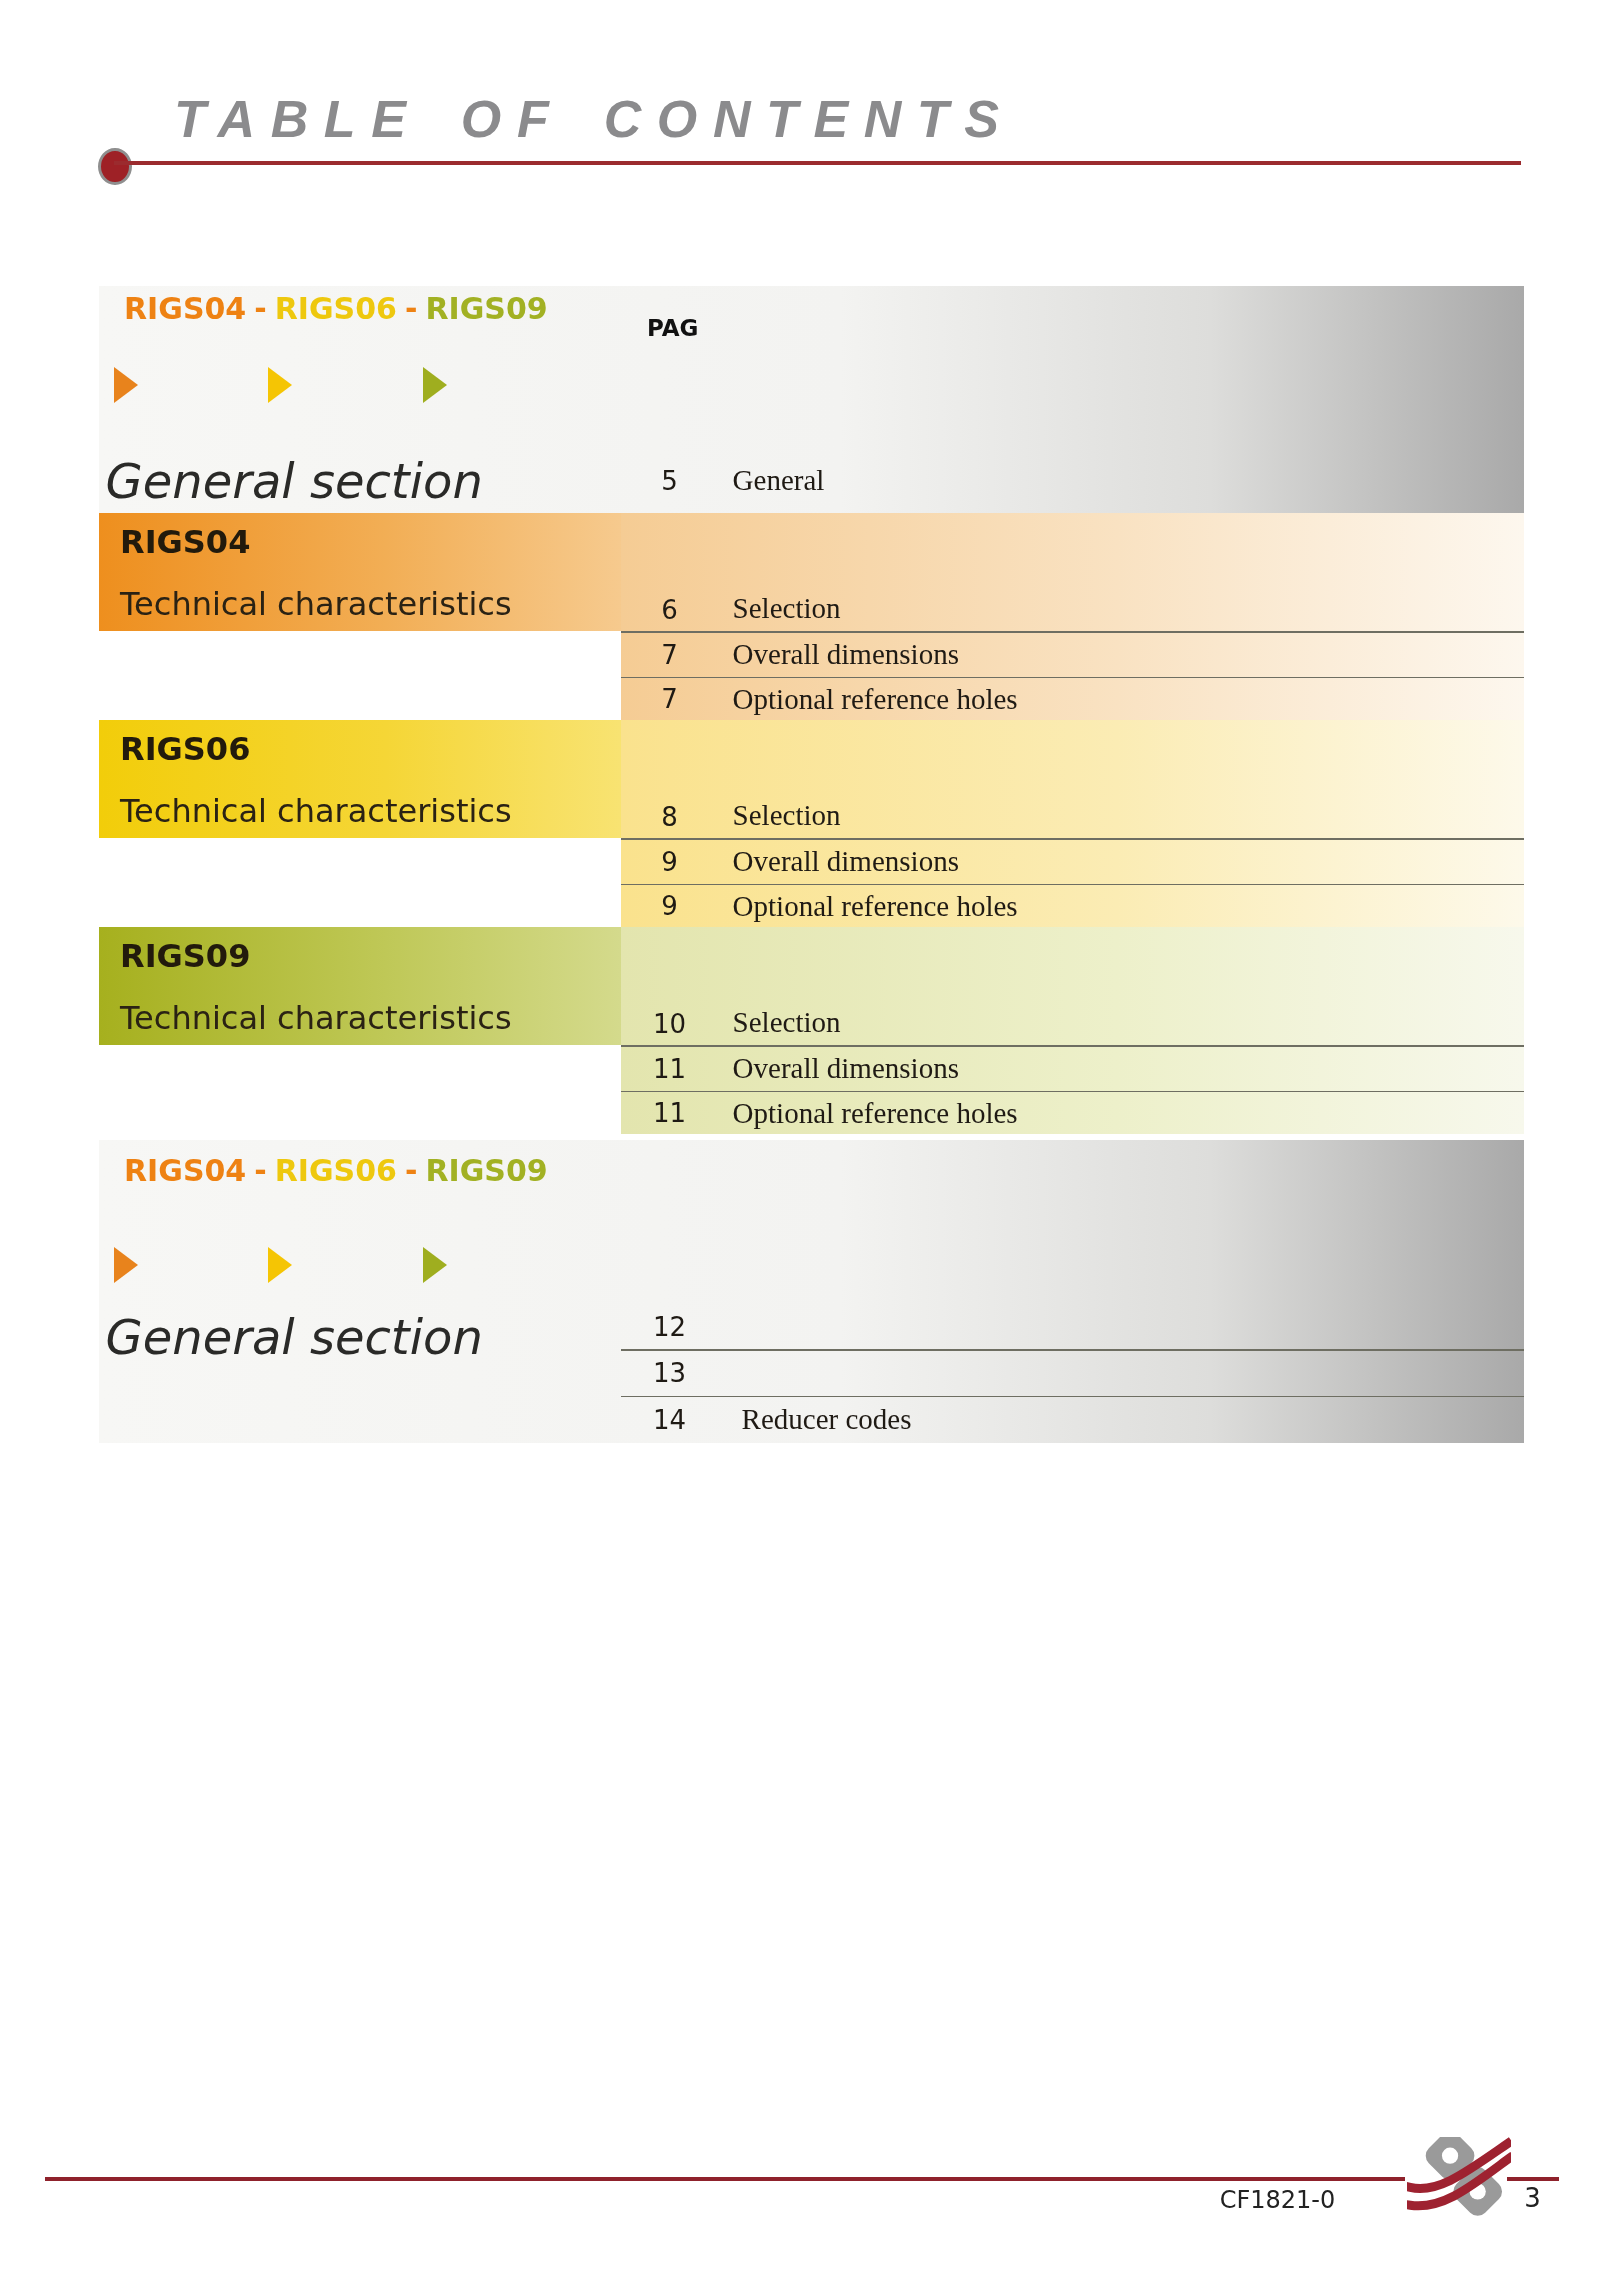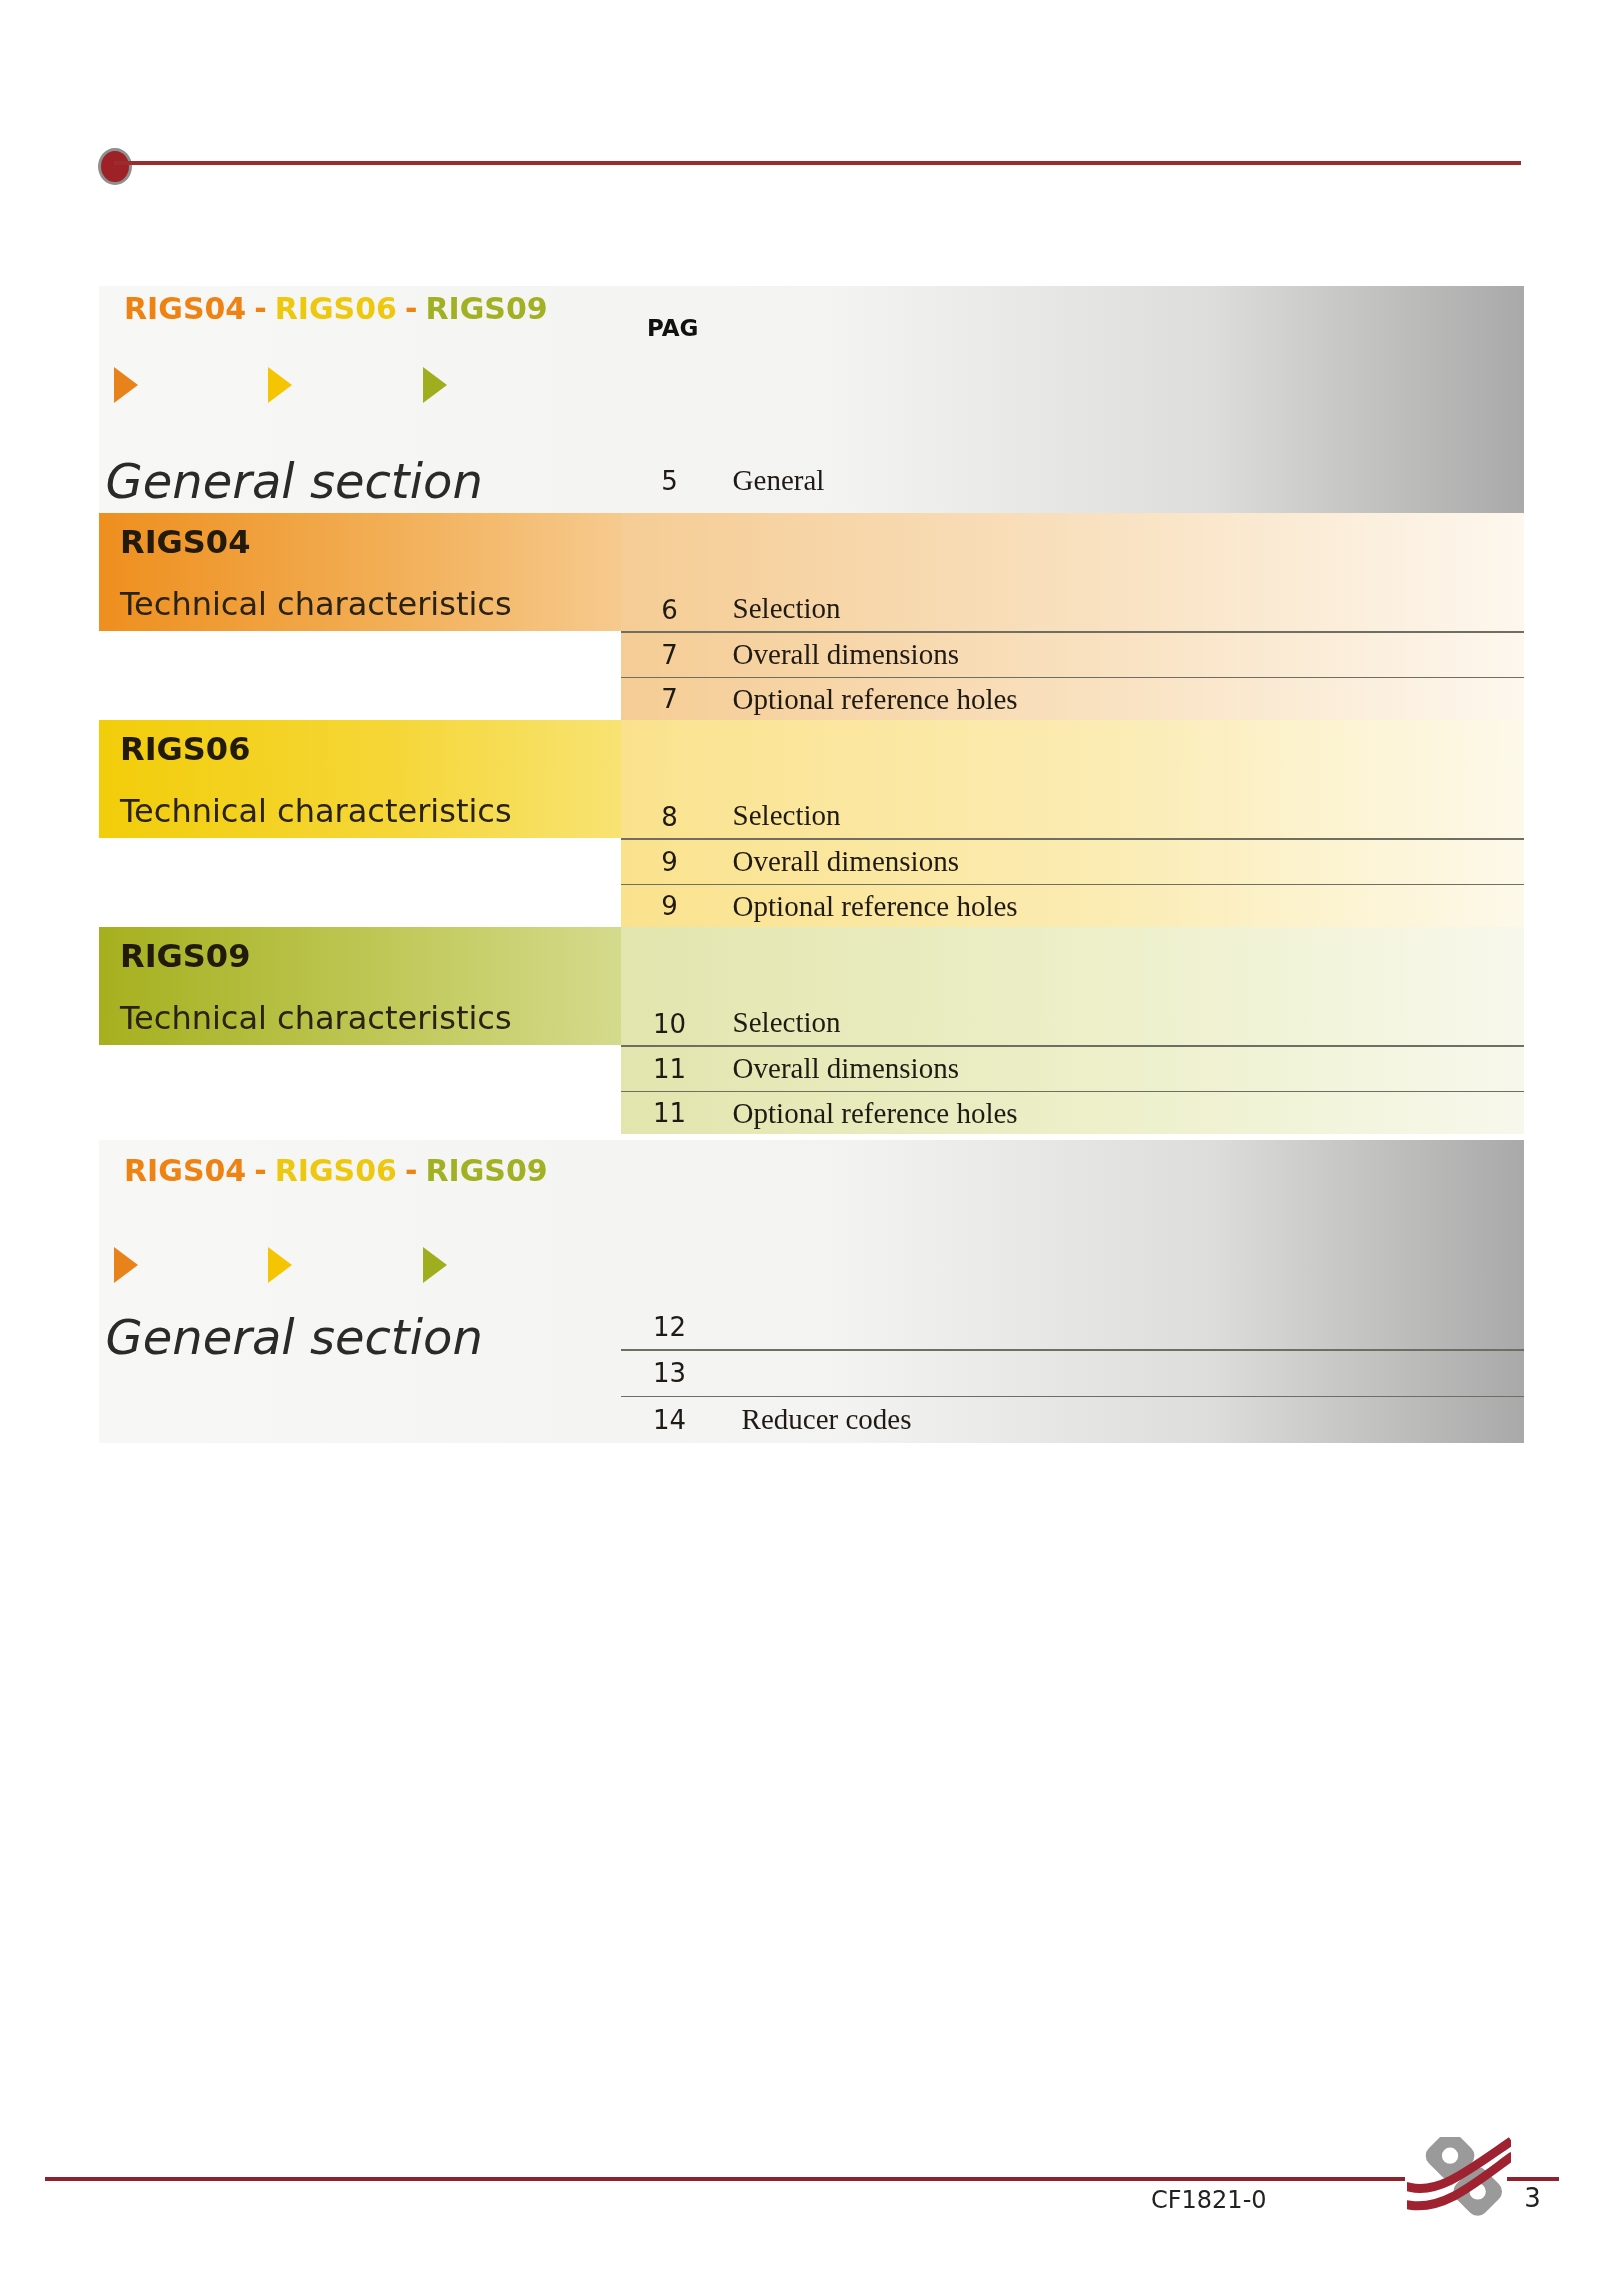--- a/index.html
+++ b/index.html
@@ -75,31 +75,32 @@
   .rows-rigs04{background:linear-gradient(90deg,#f5cc94 0%,#f9e2c2 55%,#fdf7ee 100%);}
   .rows-rigs06{background:linear-gradient(90deg,#fae28d 0%,#fbecb4 55%,#fdf9ea 100%);}
   .rows-rigs09{background:linear-gradient(90deg,#e3e5ae 0%,#edf0ca 55%,#f7f8ec 100%);}
   .row-first{height:118px; align-items:flex-end; padding-bottom:6.5px;}
   .row-mid{height:44px;}
   .row-last{height:42px;}
   
   .footer-rule-left{position:absolute; left:45px; top:2177px; width:1360px; height:4px; background:#8f222c;}
   .footer-rule-right{position:absolute; left:1507px; top:2177px; width:52px; height:4px; background:#8f222c;}
   .footer-code{
-    position:absolute; left:1151px; top:2186px; width:253px; text-align:left;
+    position:absolute; left:1151px; top:2186px; width:253px; text-align:center;
     font-size:24px; color:#222222;
   }
   .footer-page{position:absolute; left:1510px; top:2183px; width:45px; text-align:center; font-size:26px; color:#222222;}
   .footer-logo{position:absolute; left:1407px; top:2137px;}
 </style>
 </head>
 <body>
 
 <div id="page">
 
+  <div class="doc-title">TABLE OF CONTENTS</div>
   <div class="title-dot"></div>
   <div class="title-rule"></div>
 
   <div id="block1" class="general-block">
     <div class="series-heading">
       <span class="hw-04">RIGS04</span><span class="hw-dash">-</span><span class="hw-06">RIGS06</span><span class="hw-dash">-</span><span class="hw-09">RIGS09</span>
     </div>
     <div class="pag-label">PAG</div>
     <span class="tri tri-row1 tri-a"></span>
     <span class="tri tri-row1 tri-b"></span>

